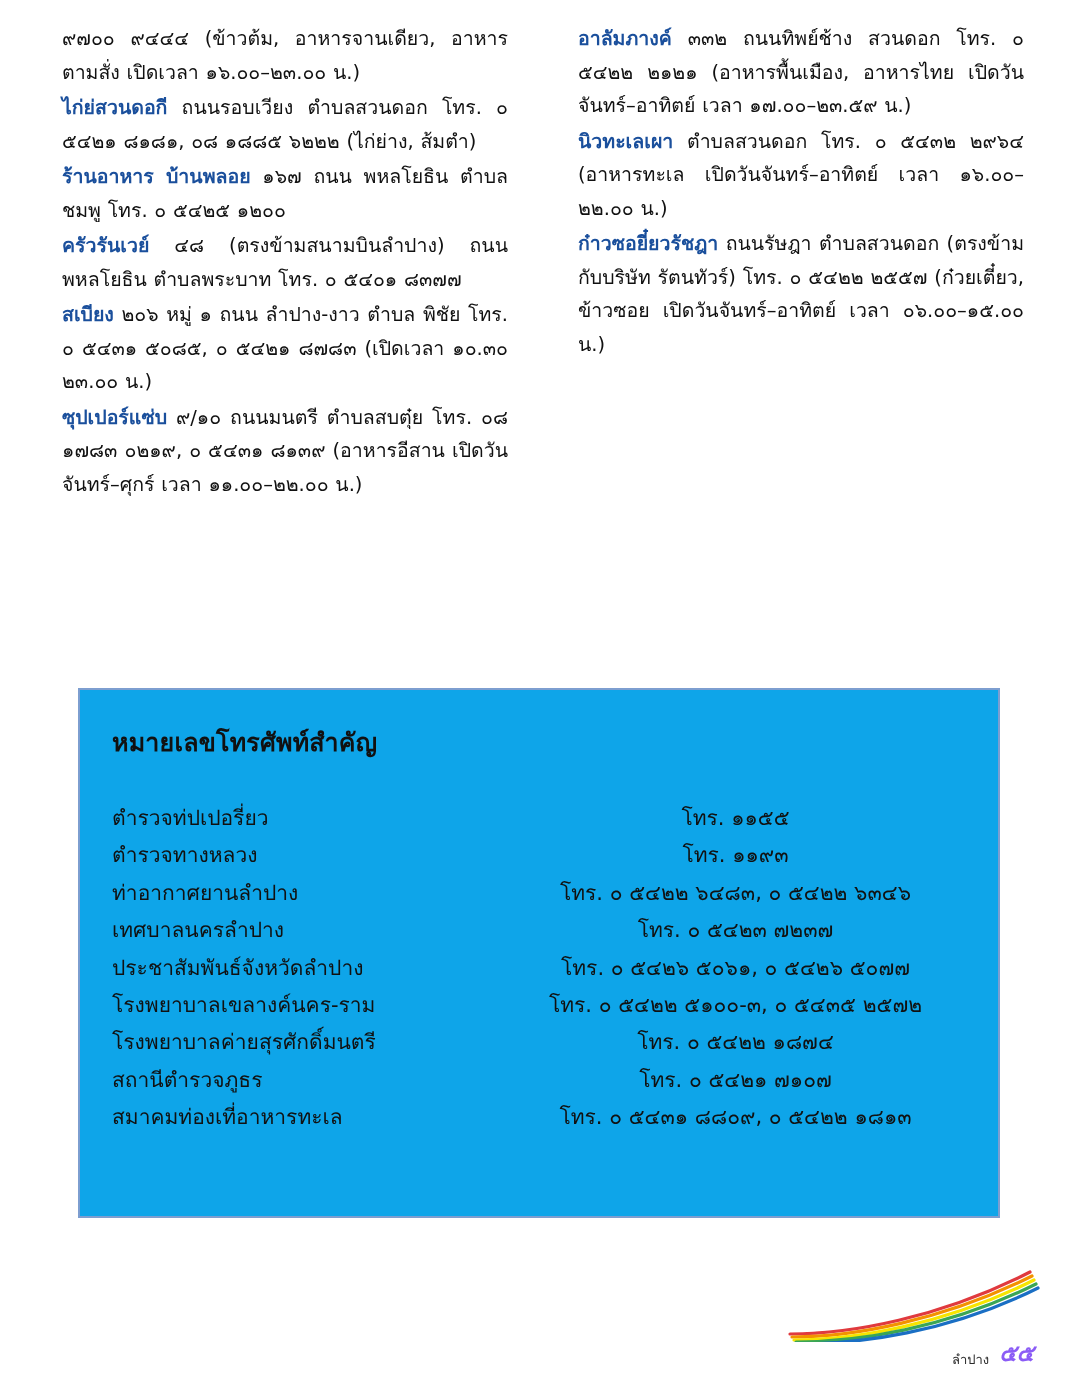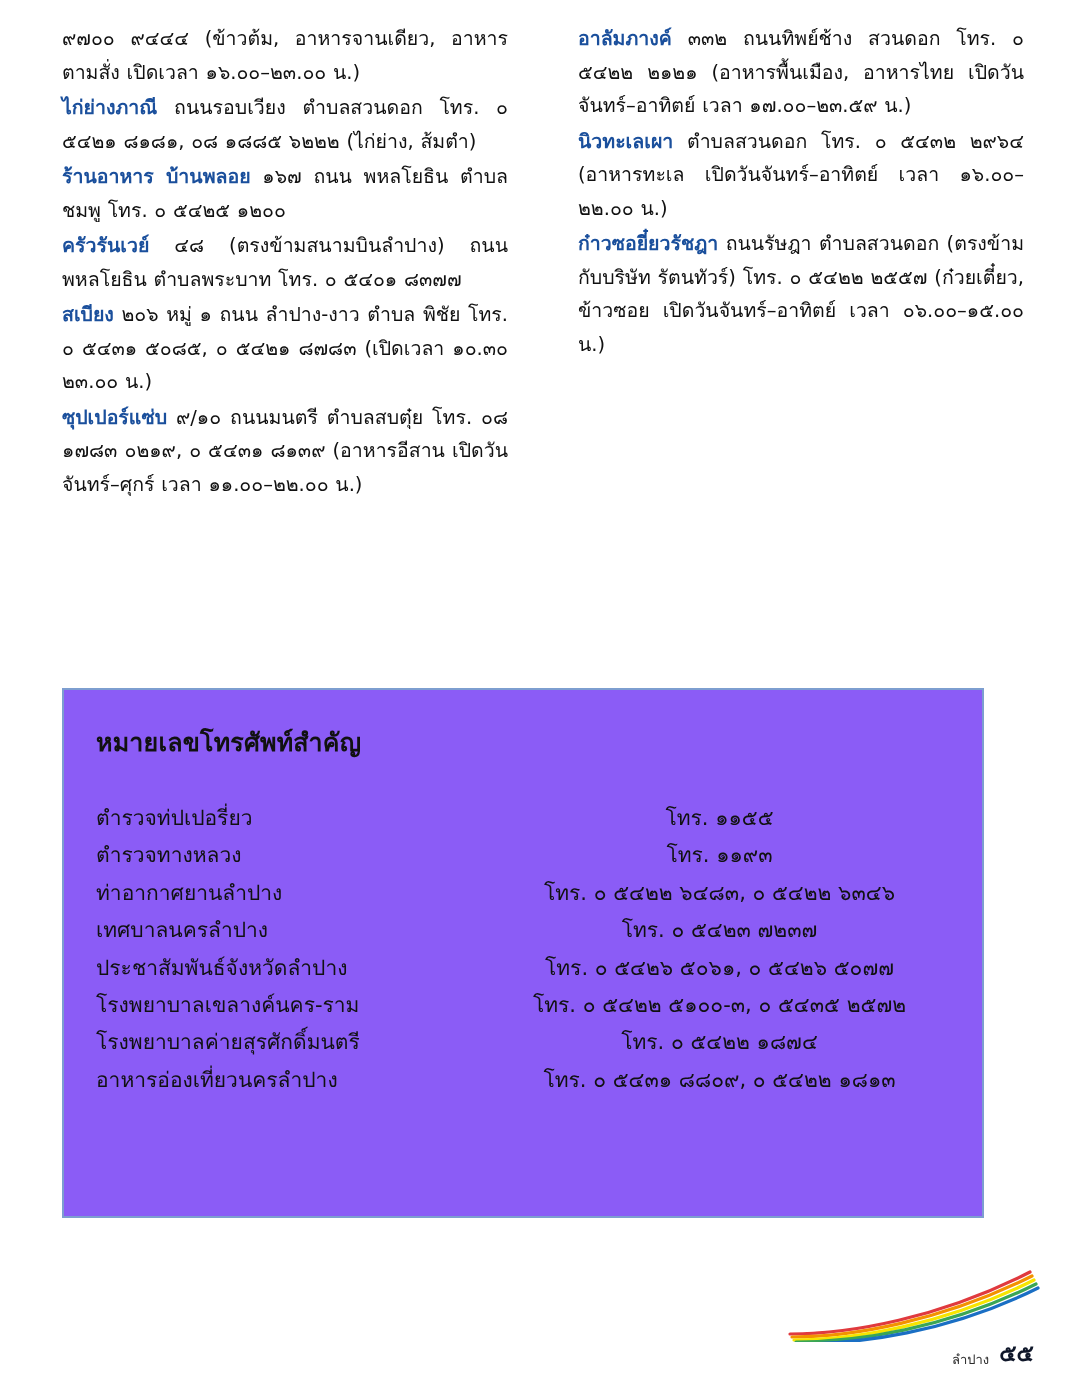--- a/index.html
+++ b/index.html
@@ -43,25 +43,25 @@
     color: #1a4f9c;
     font-weight: bold;
   }
   .entry .txt {
     color: #111111;
   }
 
   
   .phonebox {
     position: absolute;
-    left: 62px;
+    left: 78px;
     top: 688px;
     width: 922px;
     height: 530px;
-    background: #8b5cf6;
+    background: #0ea5e9;
     border: 2px solid #7d9ed0;
     box-sizing: border-box;
   }
   .phonebox h2 {
     margin: 0;
     position: absolute;
     left: 32px;
     top: 32px;
     font-size: 25px;
     font-weight: bold;
@@ -99,41 +99,42 @@
     gap: 10px;
   }
   .footer .ftext {
     font-size: 13px;
     color: #2a2a2a;
     padding-bottom: 2px;
   }
   .footer .fnum {
     font-size: 23px;
     font-weight: bold;
-    color: #0f172a;
+    color: #8b5cf6;
     padding-bottom: 1px;
+    font-style: italic;
   }
   .swoosh {
     position: absolute;
     right: 40px;
     bottom: 58px;
     width: 260px;
     height: 74px;
   }
 </style>
 </head>
 <body>
 
 <div class="page">
 
   <div class="columns">
 
     <div class="col">
       <p class="entry"><span class="txt">๙๗๐๐ ๙๔๔๔ (ข้าวต้ม, อาหารจานเดียว, อาหารตามสั่ง เปิดเวลา ๑๖.๐๐–๒๓.๐๐ น.)</span></p>
-      <p class="entry"><span class="nm">ไก่ย่างภาณี</span> <span class="txt">ถนนรอบเวียง ตำบลสวนดอก โทร. ๐ ๕๔๒๑ ๘๑๘๑, ๐๘ ๑๘๘๕ ๖๒๒๒ (ไก่ย่าง, ส้มตำ)</span></p>
+      <p class="entry"><span class="nm">ไก่ย่สวนดอกี</span> <span class="txt">ถนนรอบเวียง ตำบลสวนดอก โทร. ๐ ๕๔๒๑ ๘๑๘๑, ๐๘ ๑๘๘๕ ๖๒๒๒ (ไก่ย่าง, ส้มตำ)</span></p>
       <p class="entry"><span class="nm">ร้านอาหาร บ้านพลอย</span> <span class="txt">๑๖๗ ถนน พหลโยธิน ตำบลชมพู โทร. ๐ ๕๔๒๕ ๑๒๐๐</span></p>
       <p class="entry"><span class="nm">ครัวรันเวย์</span> <span class="txt">๔๘ (ตรงข้ามสนามบินลำปาง) ถนนพหลโยธิน ตำบลพระบาท โทร. ๐ ๕๔๐๑ ๘๓๗๗</span></p>
       <p class="entry"><span class="nm">สเบียง</span> <span class="txt">๒๐๖ หมู่ ๑ ถนน ลำปาง-งาว ตำบล พิชัย โทร. ๐ ๕๔๓๑ ๕๐๘๕, ๐ ๕๔๒๑ ๘๗๘๓ (เปิดเวลา ๑๐.๓๐ ๒๓.๐๐ น.)</span></p>
       <p class="entry"><span class="nm">ซุปเปอร์แซ่บ</span> <span class="txt">๙/๑๐ ถนนมนตรี ตำบลสบตุ๋ย โทร. ๐๘ ๑๗๘๓ ๐๒๑๙, ๐ ๕๔๓๑ ๘๑๓๙ (อาหารอีสาน เปิดวันจันทร์–ศุกร์ เวลา ๑๑.๐๐–๒๒.๐๐ น.)</span></p>
     </div>
 
     <div class="col">
       <p class="entry"><span class="nm">อาลัมภางค์</span> <span class="txt">๓๓๒ ถนนทิพย์ช้าง สวนดอก โทร. ๐ ๕๔๒๒ ๒๑๒๑ (อาหารพื้นเมือง, อาหารไทย เปิดวันจันทร์–อาทิตย์ เวลา ๑๗.๐๐–๒๓.๕๙ น.)</span></p>
       <p class="entry"><span class="nm">นิวทะเลเผา</span> <span class="txt">ตำบลสวนดอก โทร. ๐ ๕๔๓๒ ๒๙๖๔ (อาหารทะเล เปิดวันจันทร์–อาทิตย์ เวลา ๑๖.๐๐–๒๒.๐๐ น.)</span></p>
       <p class="entry"><span class="nm">ก๋าวซอยี๋ยวรัชฎา</span> <span class="txt">ถนนรัษฎา ตำบลสวนดอก (ตรงข้ามกับบริษัท รัตนทัวร์) โทร. ๐ ๕๔๒๒ ๒๕๕๗ (ก๋วยเตี๋ยว, ข้าวซอย เปิดวันจันทร์–อาทิตย์ เวลา ๐๖.๐๐–๑๕.๐๐ น.)</span></p>
@@ -166,21 +167,25 @@
       </div>
       <div class="phonerow">
         <div class="label">โรงพยาบาลเขลางค์นคร-ราม</div>
         <div class="value">โทร. ๐ ๕๔๒๒ ๕๑๐๐-๓, ๐ ๕๔๓๕ ๒๕๗๒</div>
       </div>
       <div class="phonerow">
         <div class="label">โรงพยาบาลค่ายสุรศักดิ์มนตรี</div>
         <div class="value">โทร. ๐ ๕๔๒๒ ๑๘๗๔</div>
       </div>
       <div class="phonerow">
-        <div class="label">อาหารอ่องเที่ยวนครลำปาง</div>
+        <div class="label">สถานีตำรวจภูธร</div>
+        <div class="value">โทร. ๐ ๕๔๒๑ ๗๑๐๗</div>
+      </div>
+      <div class="phonerow">
+        <div class="label">สมาคมท่องเที่อาหารทะเล</div>
         <div class="value">โทร. ๐ ๕๔๓๑ ๘๘๐๙, ๐ ๕๔๒๒ ๑๘๑๓</div>
       </div>
     </div>
   </div>
 
   <svg class="swoosh" viewBox="0 0 260 74">
     <path d="M10,66 C70,66 160,50 250,4" fill="none" stroke="#e03a3e" stroke-width="3.2" stroke-linecap="round"></path>
     <path d="M12,69 C72,69 162,53 252,8" fill="none" stroke="#f39200" stroke-width="3.2" stroke-linecap="round"></path>
     <path d="M14,72 C74,72 164,57 254,12" fill="none" stroke="#f6e500" stroke-width="3.2" stroke-linecap="round"></path>
     <path d="M16,74 C76,74 166,61 256,16" fill="none" stroke="#3aa655" stroke-width="3.2" stroke-linecap="round"></path>

